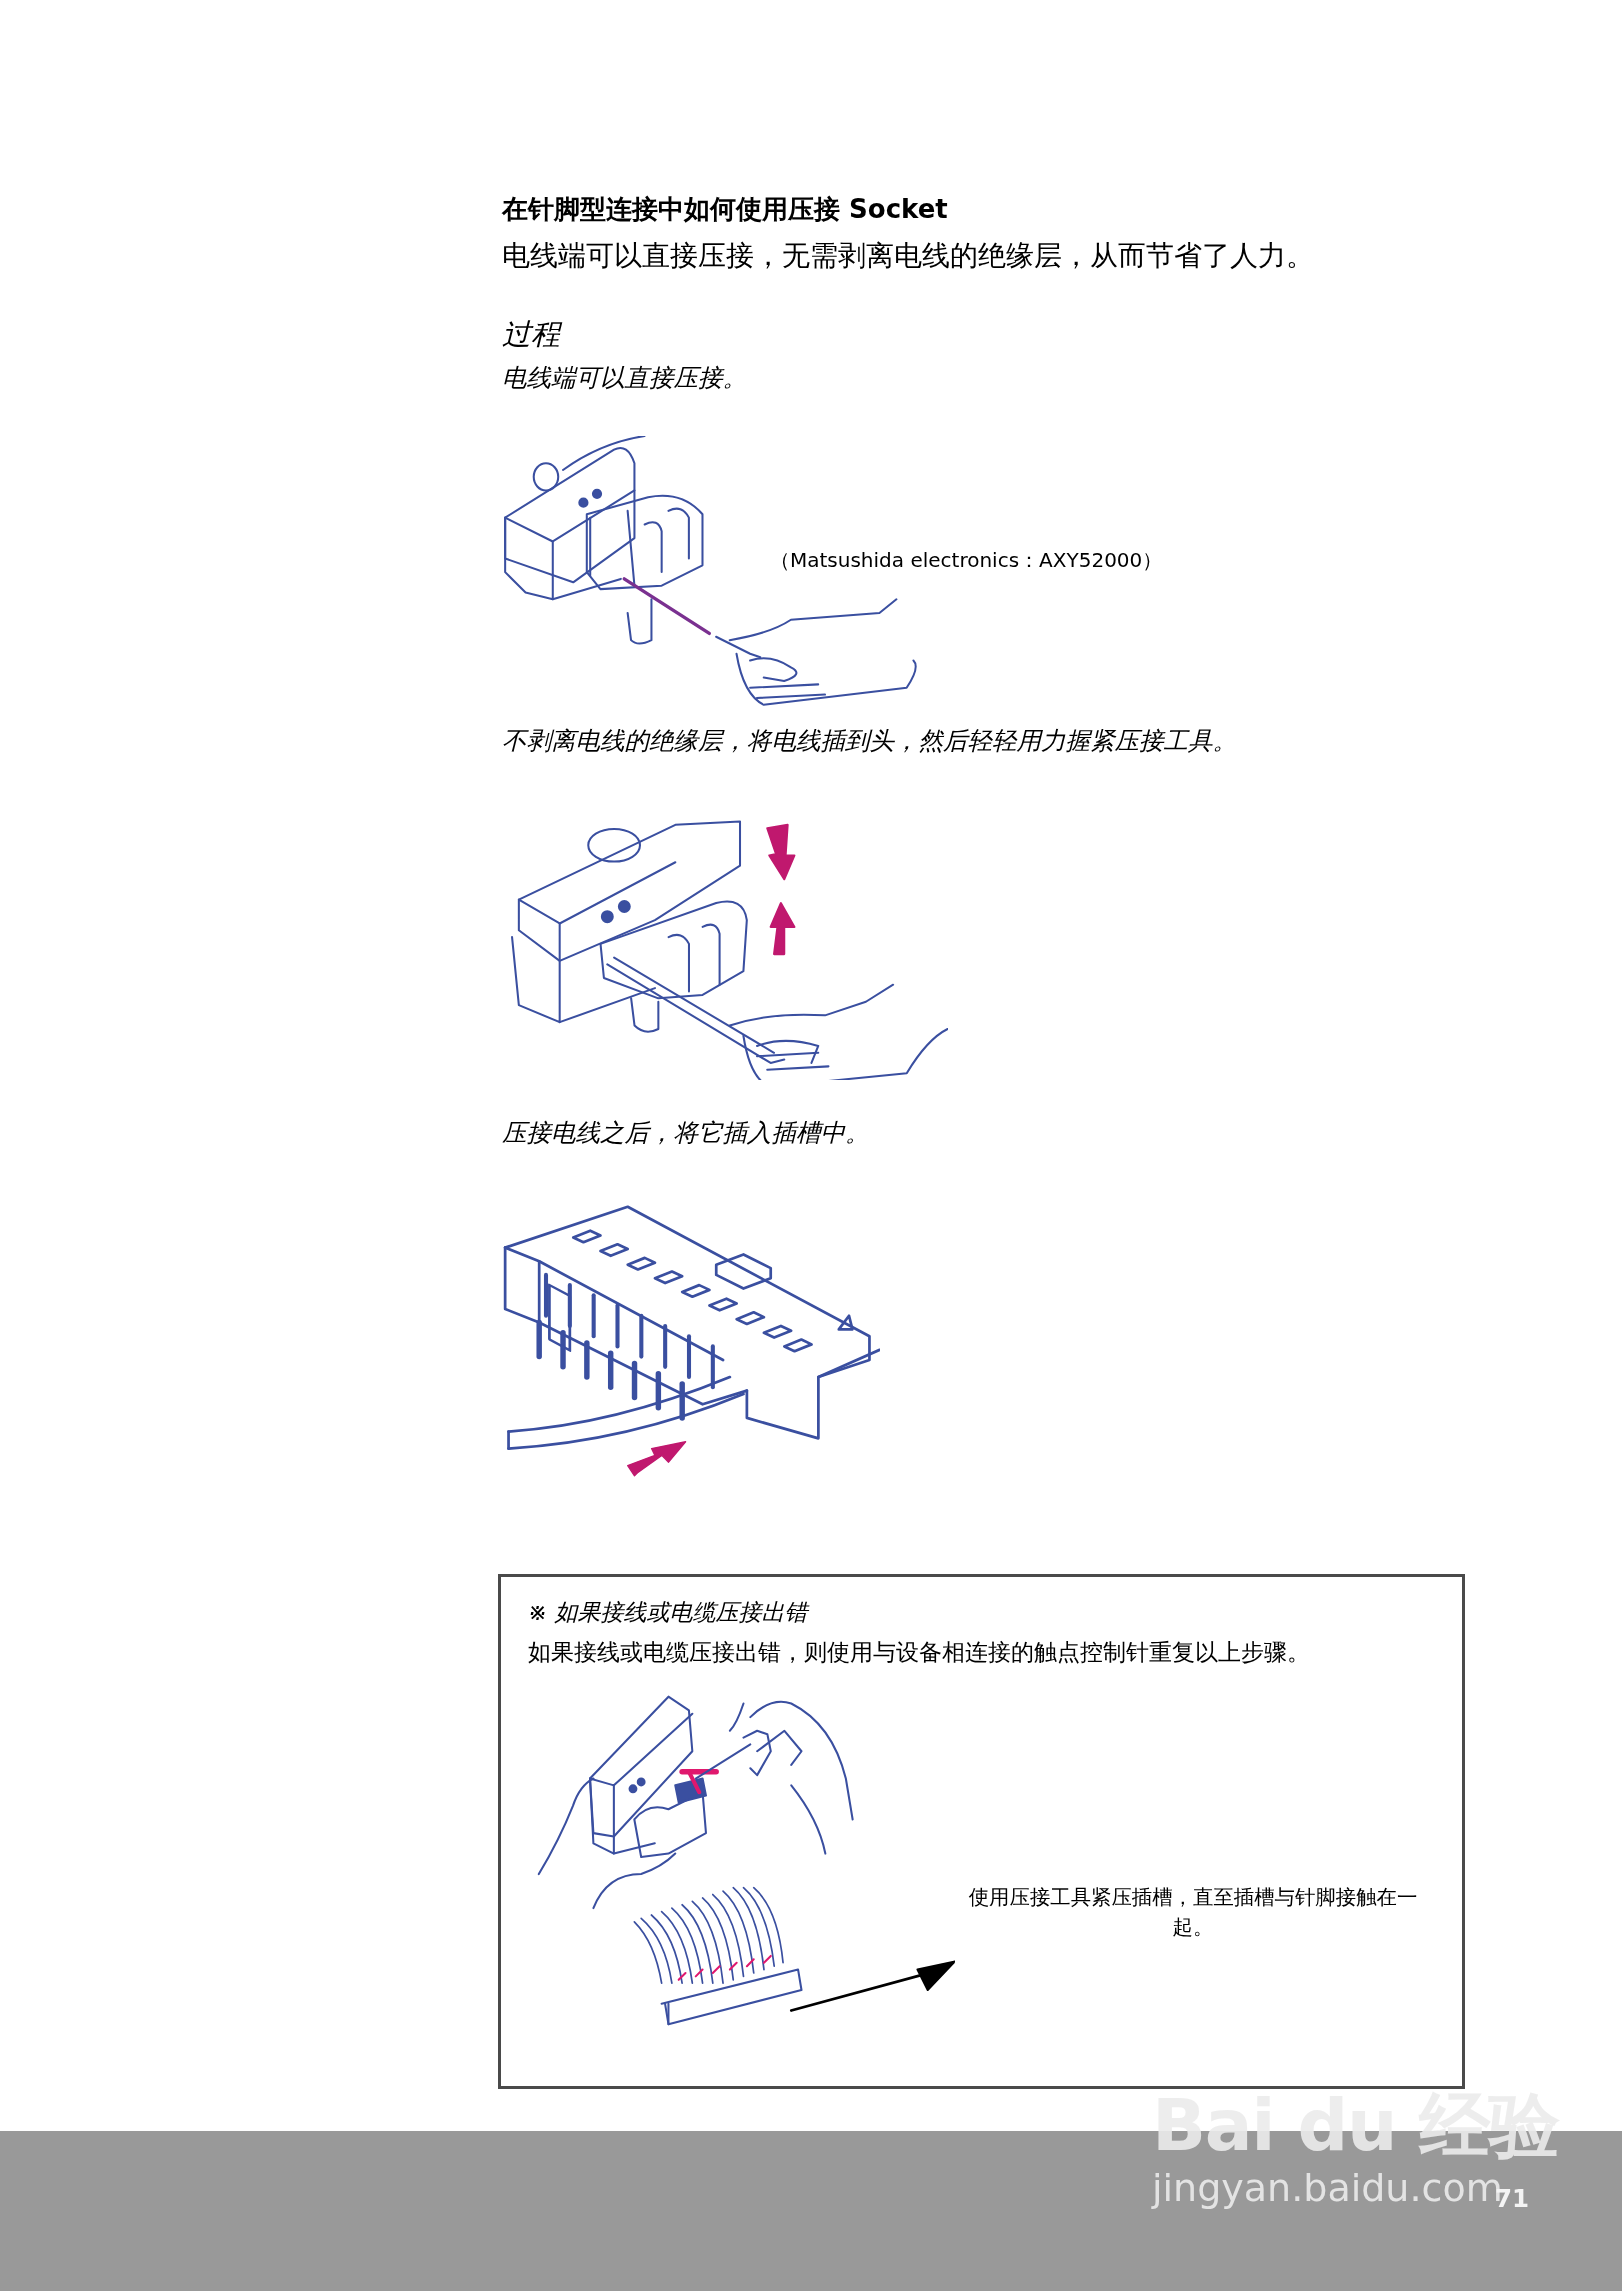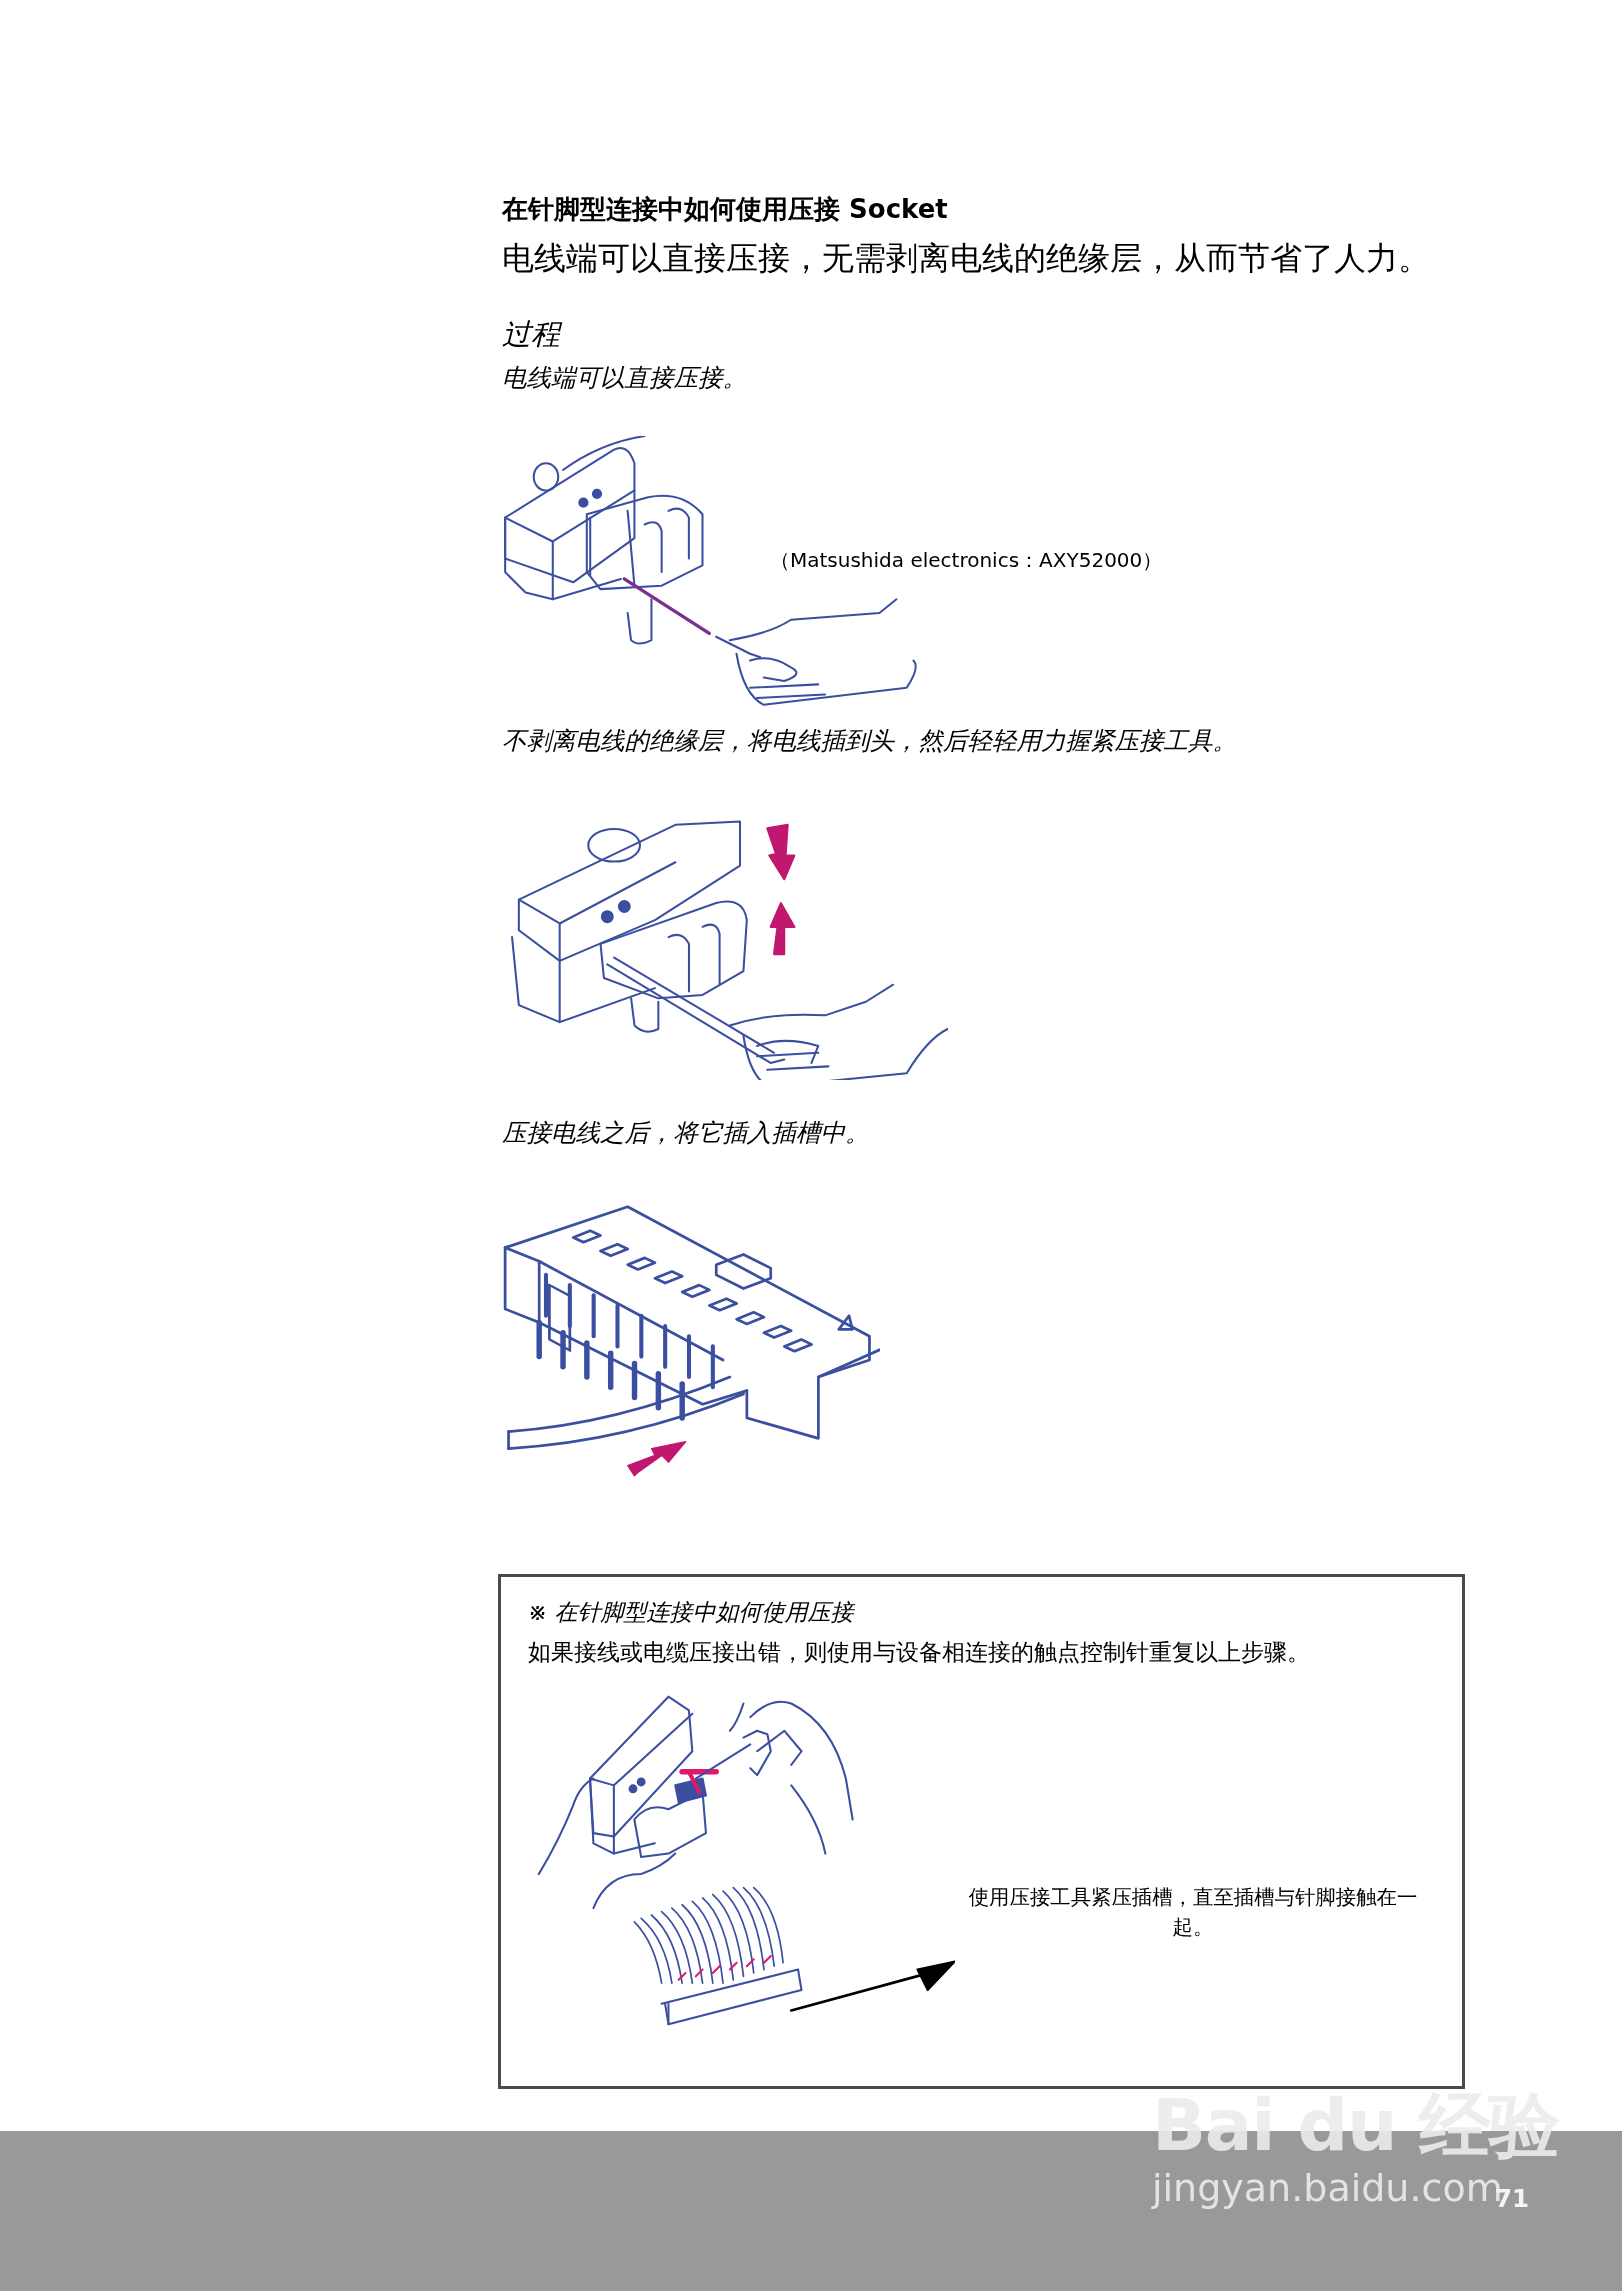--- a/index.html
+++ b/index.html
@@ -4,21 +4,21 @@
 <style>
   html, body { margin: 0; padding: 0; }
   body {
     width: 1622px; height: 2295px; position: relative; overflow: hidden;
     background: #ffffff;
     font-family: "DejaVu Sans", "Liberation Sans", sans-serif;
     color: #000;
   }
   .abs { position: absolute; }
   .heading { left: 502px; top: 192px; font-size: 26px; font-weight: bold; white-space: nowrap; text-align: center; }
-  .intro { left: 502px; top: 237px; font-size: 32px; white-space: nowrap; }
+  .intro { left: 502px; top: 237px; font-size: 28px; white-space: nowrap; }
   .section-title { left: 502px; top: 315px; font-size: 29px; font-style: italic; white-space: nowrap; }
   .step { left: 502px; font-size: 24.5px; font-style: italic; white-space: nowrap; }
   .caption { left: 770px; top: 547px; font-size: 20px; white-space: nowrap; }
   .fig { position: absolute; }
   .note-box {
     left: 498px; top: 1574px; width: 967px; height: 515px;
     border: 3.4px solid #4a4a4a; box-sizing: border-box;
   }
   .note-title { left: 528px; top: 1597px; font-size: 23px; font-style: italic; white-space: nowrap; }
   .note-body { left: 528px; top: 1637px; font-size: 23px; white-space: nowrap; }
@@ -133,21 +133,21 @@
   <path d="M15 340 Q170 330 340 260"></path>
   <path d="M15 365 Q190 355 360 285"></path>
   <path d="M15 340 L15 365"></path>
   <path d="M470 260 L560 220"></path>
   <polygon points="200,405 190,390 230,375 225,365 275,355 250,385 240,375 205,400" fill="#c0186e" stroke="#c0186e" stroke-width="2"></polygon>
 </svg>
 
 <div class="abs note-box"></div>
 <div class="abs note-title">
   <span>※</span>
-  <span>在针脚型连接中如何使用压接</span>
+  <span>如果接线或电缆压接出错</span>
 </div>
 <div class="abs note-body">如果接线或电缆压接出错，则使用与设备相连接的触点控制针重复以上步骤。</div>
 
 <svg class="fig" style="left:532px;top:1683px" width="423" height="348" viewBox="0 0 620 510" fill="none" stroke="#3a4fa0" stroke-width="3" stroke-linejoin="round" stroke-linecap="round">
   <path d="M85 140 L200 20 L230 40 L235 100 L120 225 L90 220 Z"></path>
   <path d="M85 140 L120 150 L235 45"></path>
   <path d="M120 150 L120 250 L90 235 L85 140"></path>
   <path d="M120 250 L180 235"></path>
   <circle cx="148" cy="155" r="5" fill="#3a4fa0"></circle>
   <circle cx="160" cy="145" r="5" fill="#3a4fa0"></circle>

